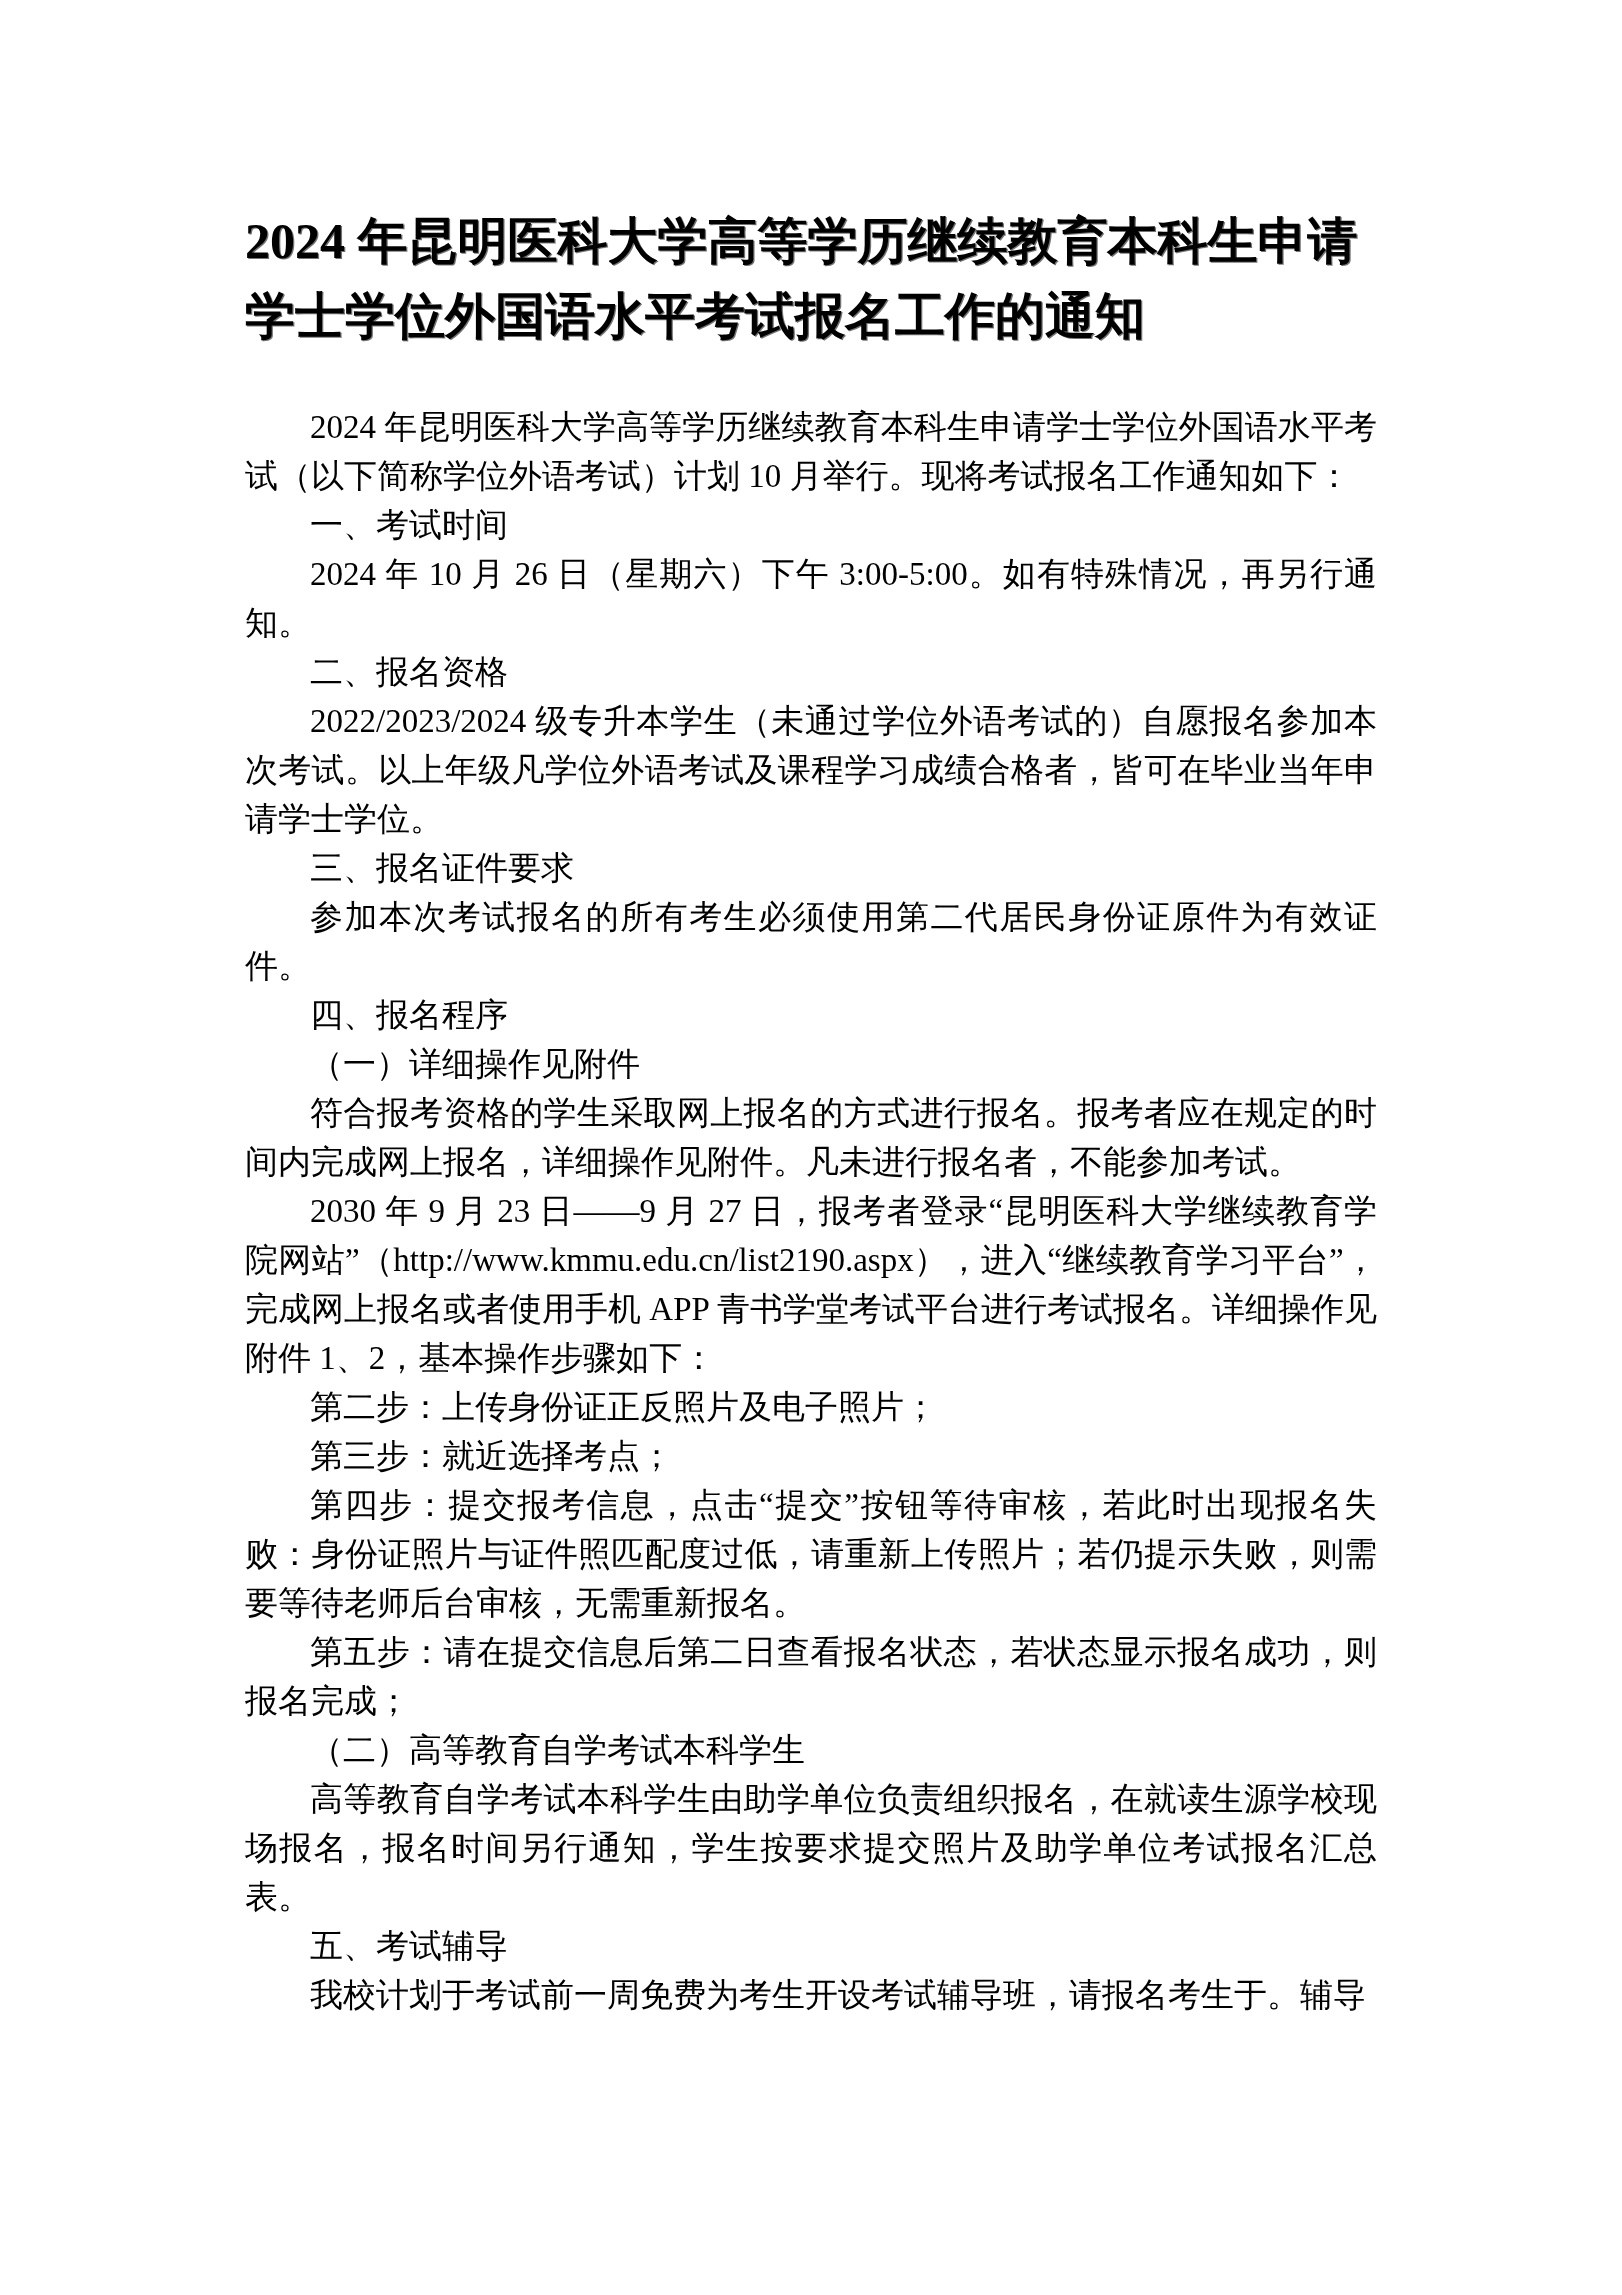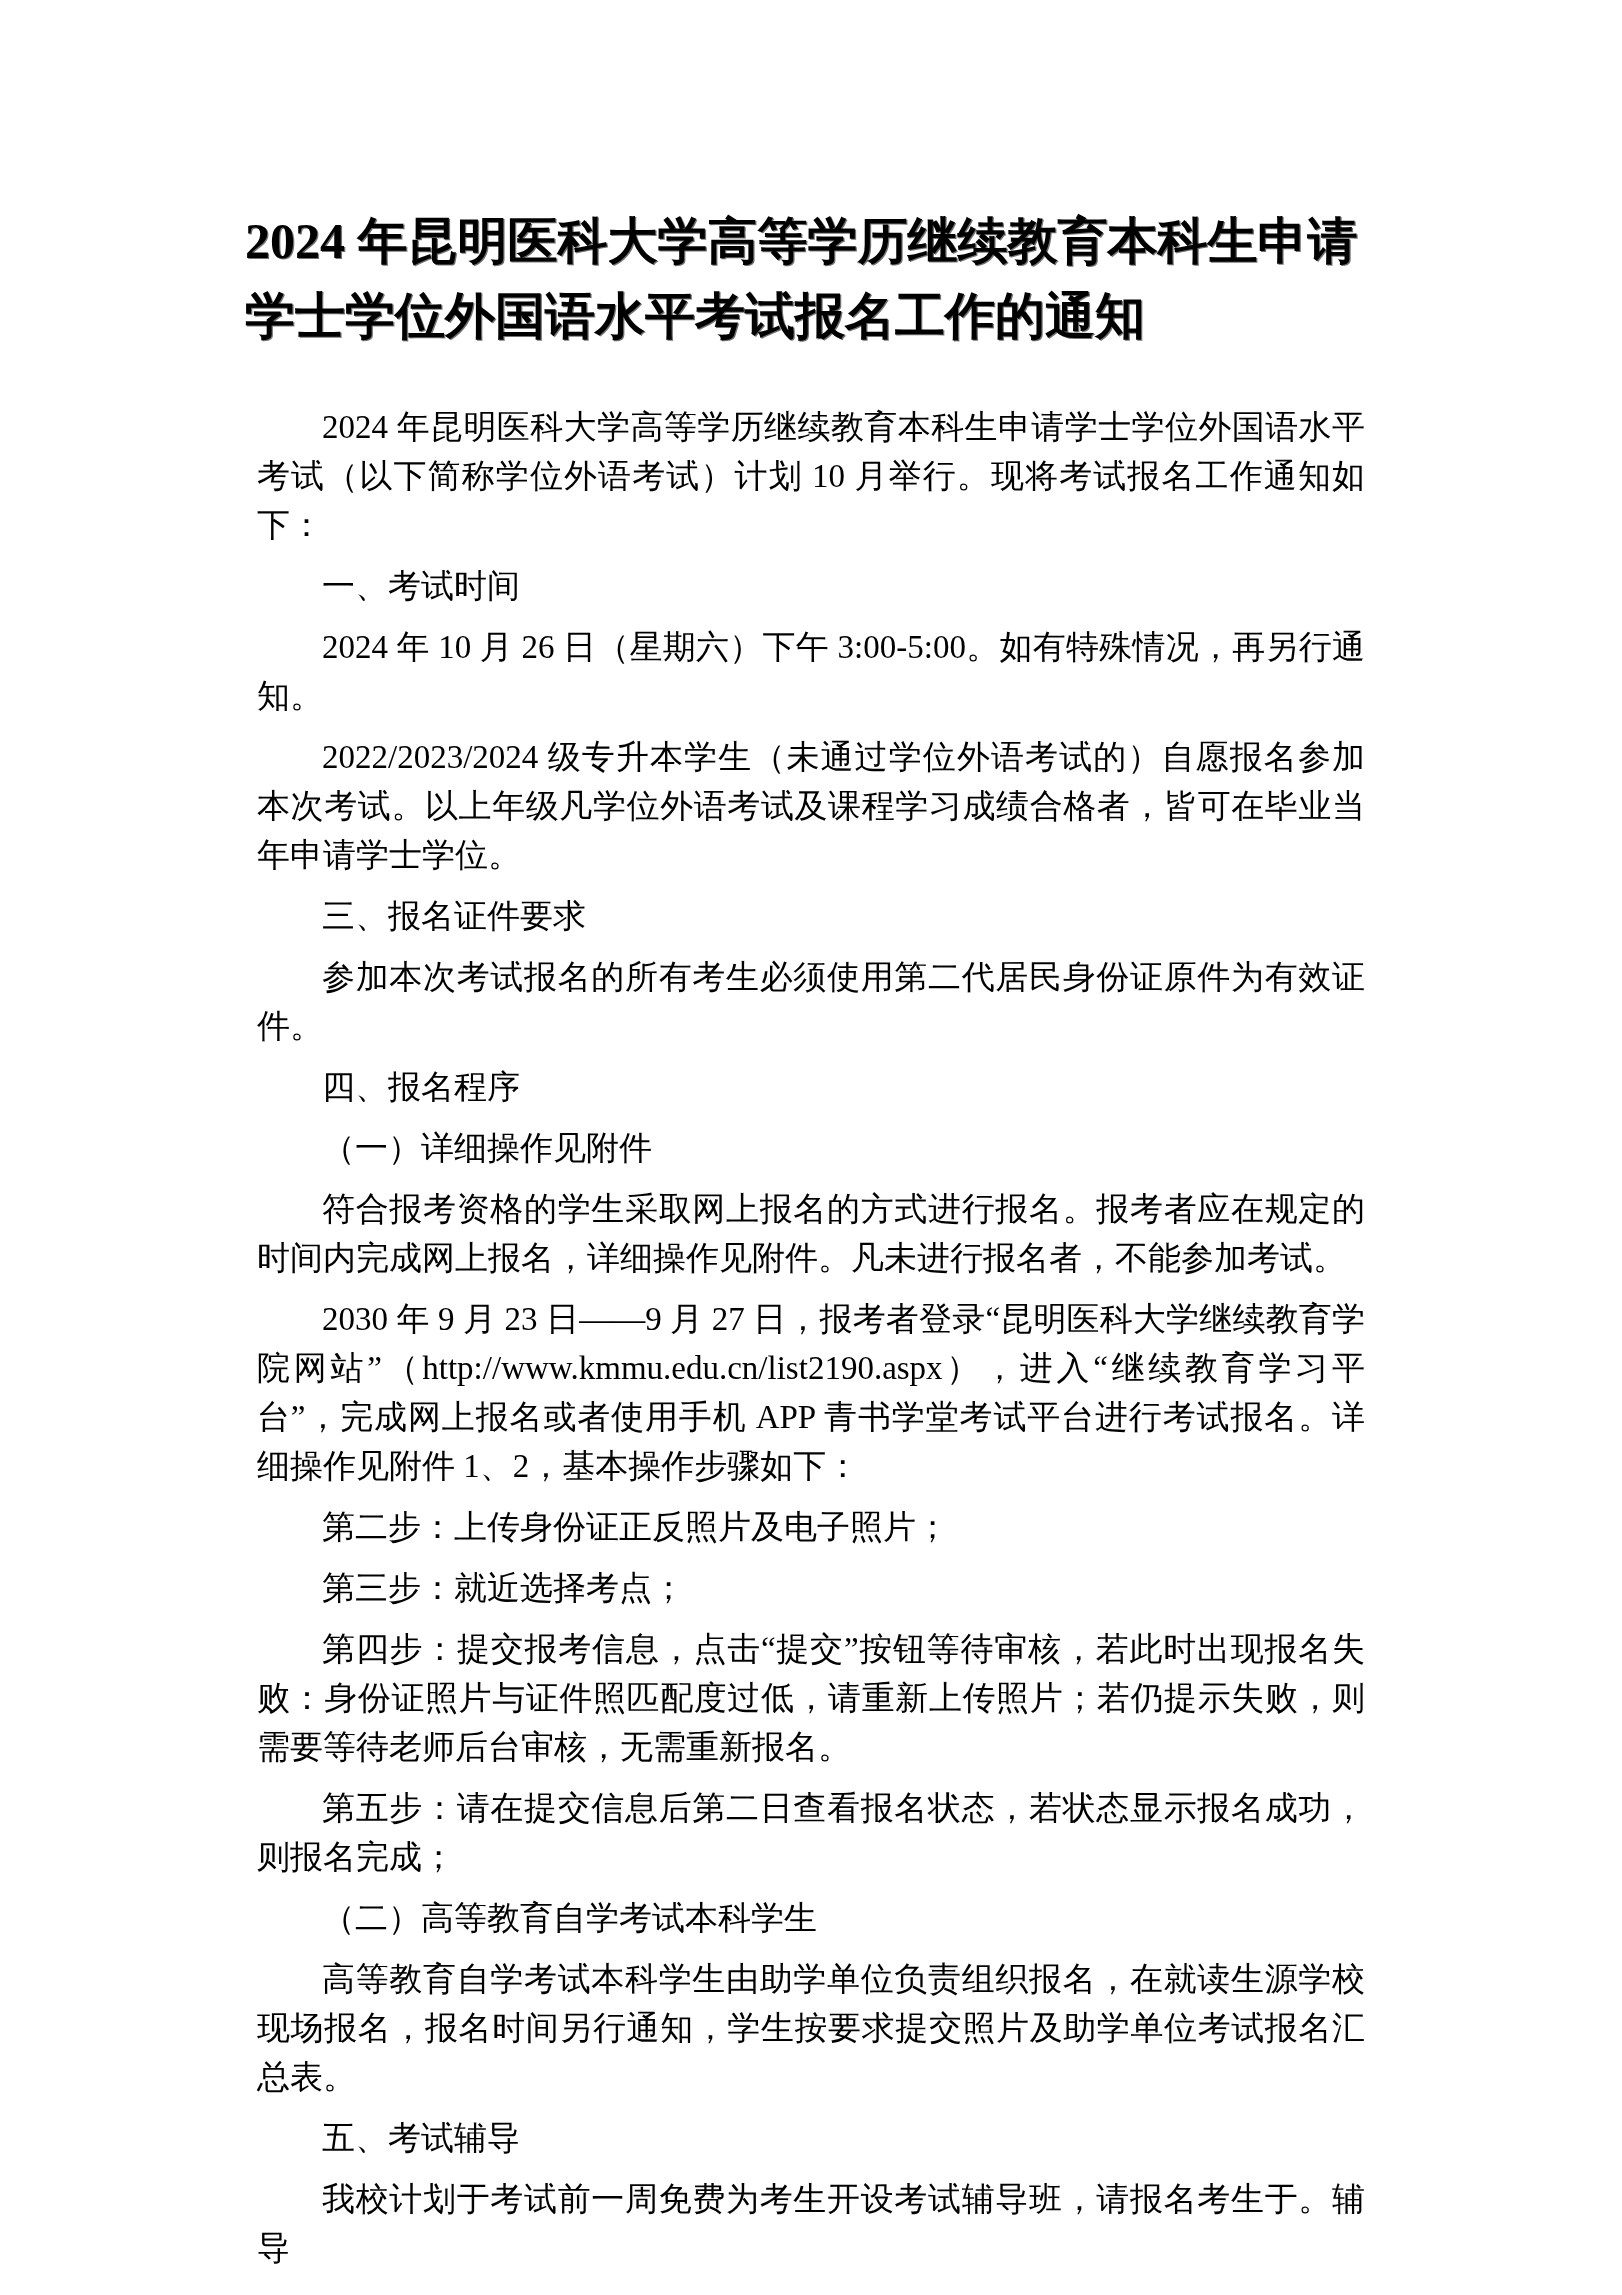--- a/index.html
+++ b/index.html
@@ -31,37 +31,38 @@
   }
   .title-line {
     display: block;
     white-space: nowrap;
   }
   .body-text .para {
     font-size: 33px;
     line-height: 49px;
     text-align: justify;
     text-indent: 65px;
-    margin: 12px;
+    margin: 0;
     word-break: break-all;
   }
 </style>
 </head>
 <body>
 
 <div class="page">
   <div class="doc">
     <h1 class="title">
       <span class="title-line">2024 年昆明医科大学高等学历继续教育本科生申请</span>
       <span class="title-line">学士学位外国语水平考试报名工作的通知</span>
     </h1>
     <div class="body-text">
         <p class="para">2024 年昆明医科大学高等学历继续教育本科生申请学士学位外国语水平考试（以下简称学位外语考试）计划 10 月举行。现将考试报名工作通知如下：</p>
         <p class="para">一、考试时间</p>
         <p class="para">2024 年 10 月 26 日（星期六）下午 3:00-5:00。如有特殊情况，再另行通知。</p>
+        <p class="para">二、报名资格</p>
         <p class="para">2022/2023/2024 级专升本学生（未通过学位外语考试的）自愿报名参加本次考试。以上年级凡学位外语考试及课程学习成绩合格者，皆可在毕业当年申请学士学位。</p>
         <p class="para">三、报名证件要求</p>
         <p class="para">参加本次考试报名的所有考生必须使用第二代居民身份证原件为有效证件。</p>
         <p class="para">四、报名程序</p>
         <p class="para">（一）详细操作见附件</p>
         <p class="para">符合报考资格的学生采取网上报名的方式进行报名。报考者应在规定的时间内完成网上报名，详细操作见附件。凡未进行报名者，不能参加考试。</p>
         <p class="para">2030 年 9 月 23 日——9 月 27 日，报考者登录“昆明医科大学继续教育学院网站”（http://www.kmmu.edu.cn/list2190.aspx），进入“继续教育学习平台”，完成网上报名或者使用手机 APP 青书学堂考试平台进行考试报名。详细操作见附件 1、2，基本操作步骤如下：</p>
         <p class="para">第二步：上传身份证正反照片及电子照片；</p>
         <p class="para">第三步：就近选择考点；</p>
         <p class="para">第四步：提交报考信息，点击“提交”按钮等待审核，若此时出现报名失败：身份证照片与证件照匹配度过低，请重新上传照片；若仍提示失败，则需要等待老师后台审核，无需重新报名。</p>

